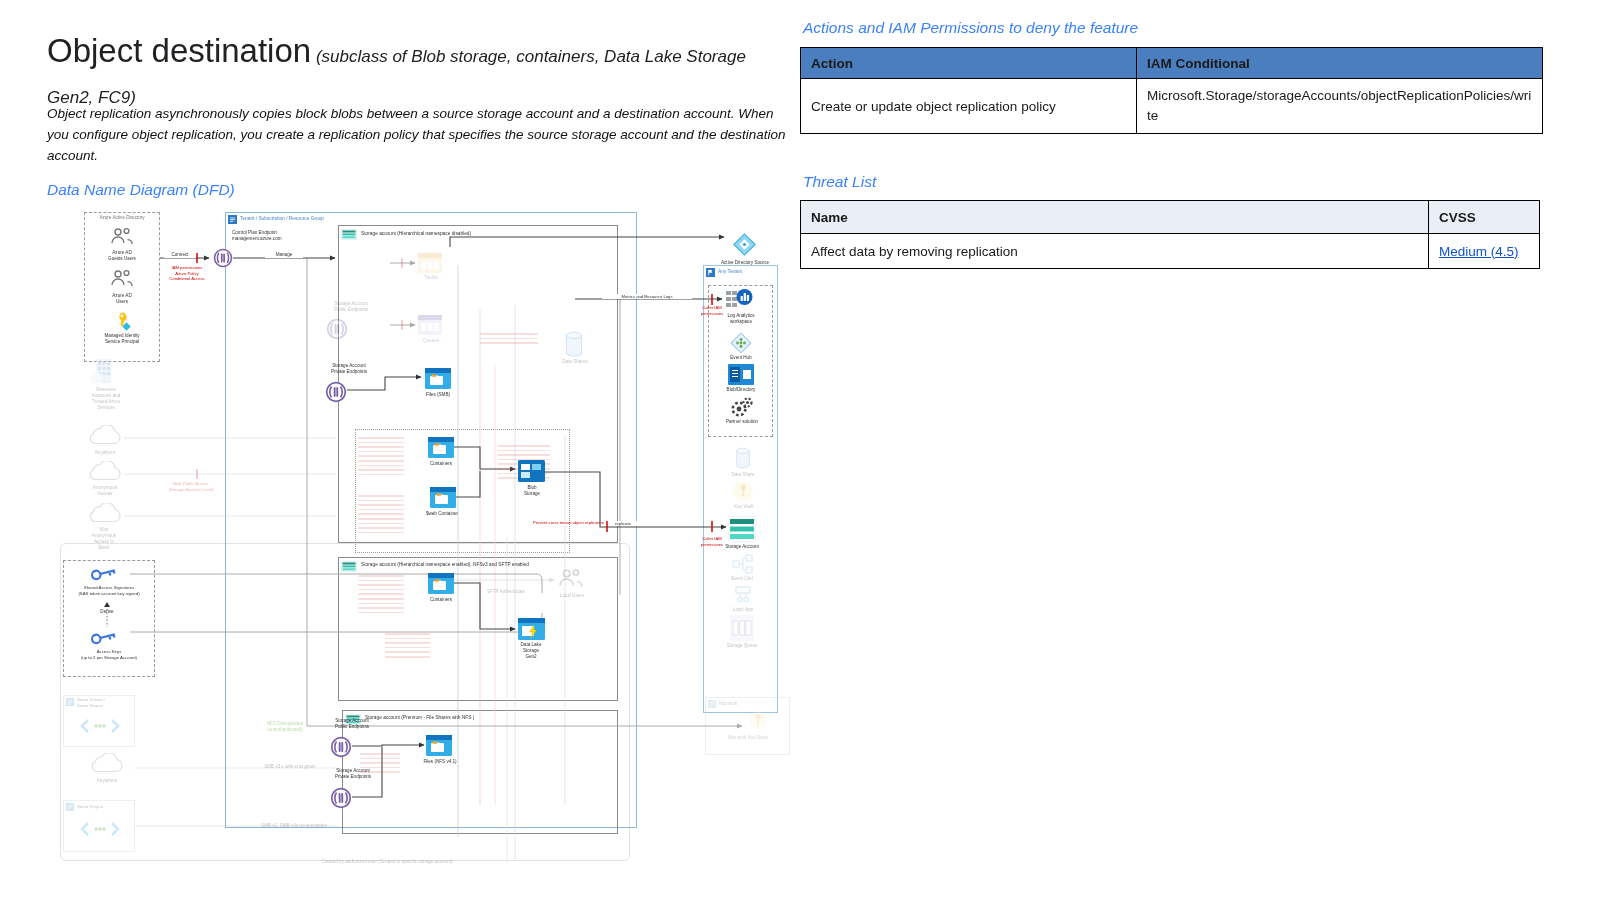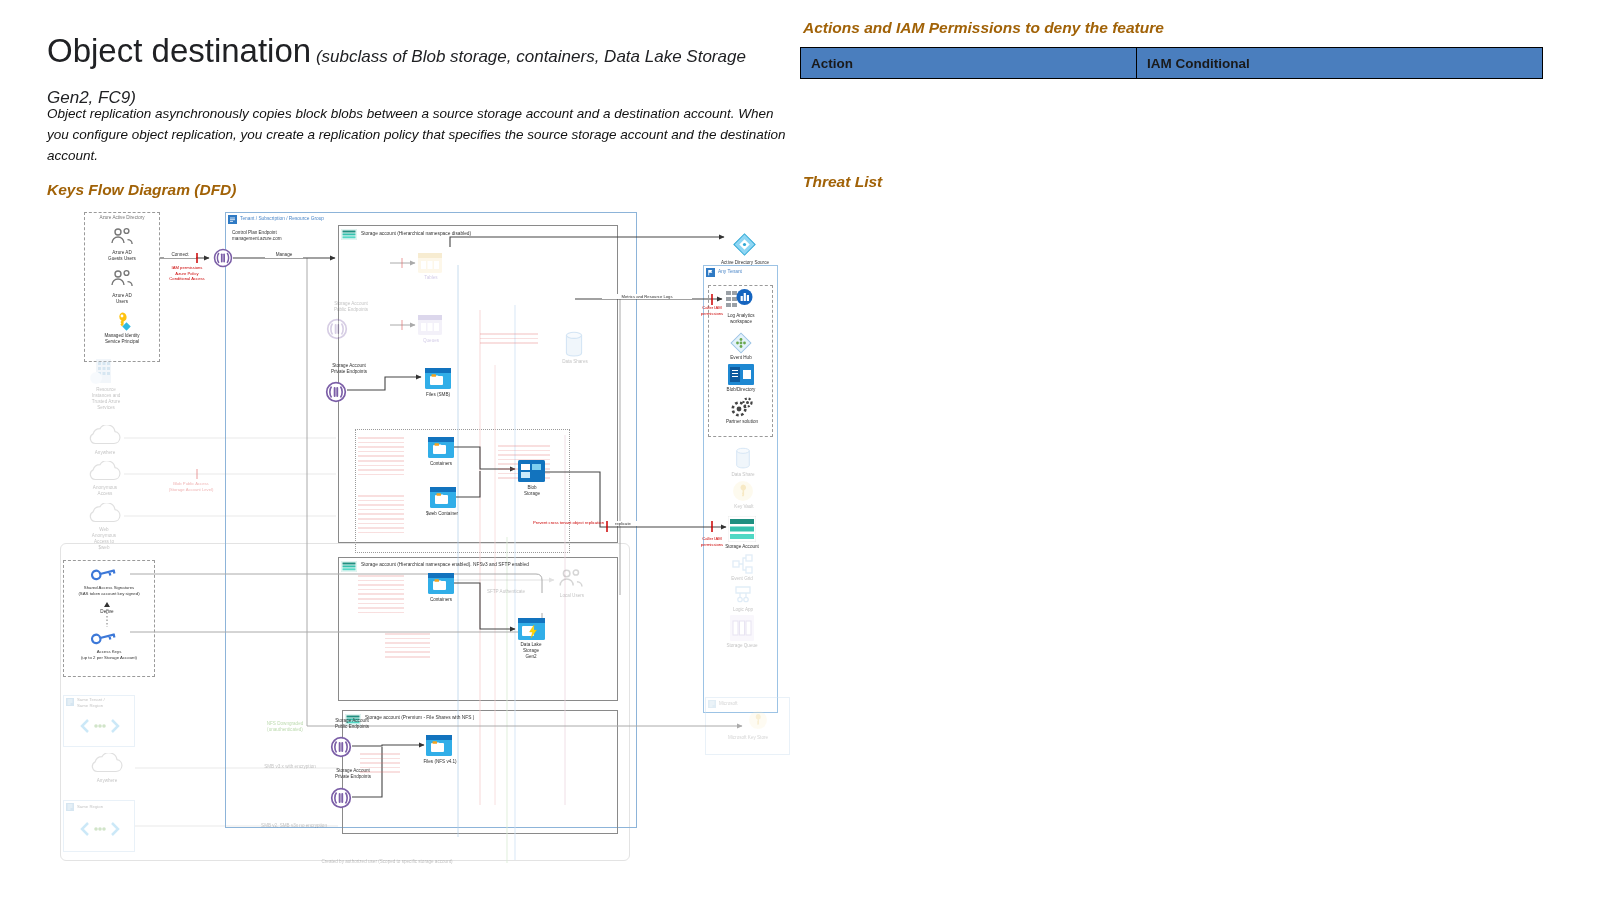--- a/index.html
+++ b/index.html
@@ -2,21 +2,21 @@
 <html><head>
 <meta charset="utf-8">
 <style>
   * { margin:0; padding:0; box-sizing:border-box; }
   html,body { width:1600px; height:903px; background:#fff; font-family:"Liberation Sans", sans-serif; color:#1a1a1a; overflow:hidden; }
 
   
   #title { position:absolute; left:47px; top:30px; width:745px; font-size:33px; font-weight:400; color:#202124; line-height:1.25; }
   #title .sub { font-size:17px; font-style:italic; font-weight:400; }
   #desc { position:absolute; left:47px; top:104px; width:748px; font-size:13.5px; font-style:italic; line-height:1.55; color:#111; }
-  .h2 { position:absolute; font-size:15.5px; font-weight:700; font-style:italic; color:#a16207; }
+  .h2 { position:absolute; font-size:15.5px; font-weight:400; font-style:italic; color:#3b82f6; }
 
   
   table { border-collapse:collapse; table-layout:fixed; }
   td,th { border:1px solid #000; font-size:13.5px; text-align:left; vertical-align:middle; padding:6px 10px; }
   #actions-table { position:absolute; left:800px; top:47px; width:743px; }
   #actions-table th { background:#4a7ebe; font-weight:700; height:31px; }
   #actions-table td { height:55px; }
   #actions-table td.perm { word-break:break-all; line-height:1.5; }
   #threat-table { position:absolute; left:800px; top:200px; width:740px; }
   #threat-table th { background:#eaeff7; font-weight:700; height:33px; }
@@ -47,43 +47,55 @@
   .ic { position:absolute; z-index:3; }
   .ic svg { width:100%; height:100%; display:block; }
   .pb { position:absolute; z-index:3; opacity:.55;
         background:repeating-linear-gradient(180deg, rgba(224,102,102,.38) 0 1.6px, transparent 1.6px 4.6px); }
 </style>
 </head>
 <body>
 
 <h1 id="title"><span>Object destination</span><span class="sub"> (subclass of Blob storage, containers, Data Lake Storage Gen2, FC9)</span></h1>
 <p id="desc">Object replication asynchronously copies block blobs between a source storage account and a destination account. When you configure object replication, you create a replication policy that specifies the source storage account and the destination account.</p>
-<div class="h2" style="left:47px; top:181px;">Keys Flow Diagram (DFD)</div>
+<div class="h2" style="left:47px; top:181px;">Data Name Diagram (DFD)</div>
 
 <div class="h2" style="left:803px; top:19px;">Actions and IAM Permissions to deny the feature</div>
 <table id="actions-table">
   <colgroup>
       <col style="width:336px">
       <col>
     </colgroup>
   <tbody>
       <tr>
     <th>Action</th>
     <th>IAM Conditional</th>
   </tr>
+  <tr>
+    <td>Create or update object replication policy</td>
+    <td class="perm">Microsoft.Storage/storageAccounts/objectReplicationPolicies/write</td>
+  </tr>
 </tbody>
   </table>
 
 <div class="h2" style="left:803px; top:173px;">Threat List</div>
 <table id="threat-table">
   <colgroup>
       <col style="width:628px">
       <col>
     </colgroup>
   <tbody>
+      <tr>
+    <th>Name</th>
+    <th>CVSS</th>
+  </tr>
+  <tr>
+    <td>Affect data by removing replication</td>
+    <td><a href="#">Medium (4.5)</a></td>
+  </tr>
 </tbody>
   </table>
 
 <div id="dfd">
 
   <div class="box faintbox" style="left:0px;top:338px;width:570px;height:318px;"></div>
   <div class="box solid-blue" style="left:165px;top:7px;width:412px;height:616px;"></div>
   <div class="box dash" style="left:24px;top:7px;width:76px;height:150px;"></div>
   <div class="box solid-gray" style="left:278px;top:20px;width:280px;height:318px;"></div>
   <div class="box dot" style="left:295px;top:224px;width:215px;height:124px;"></div>

